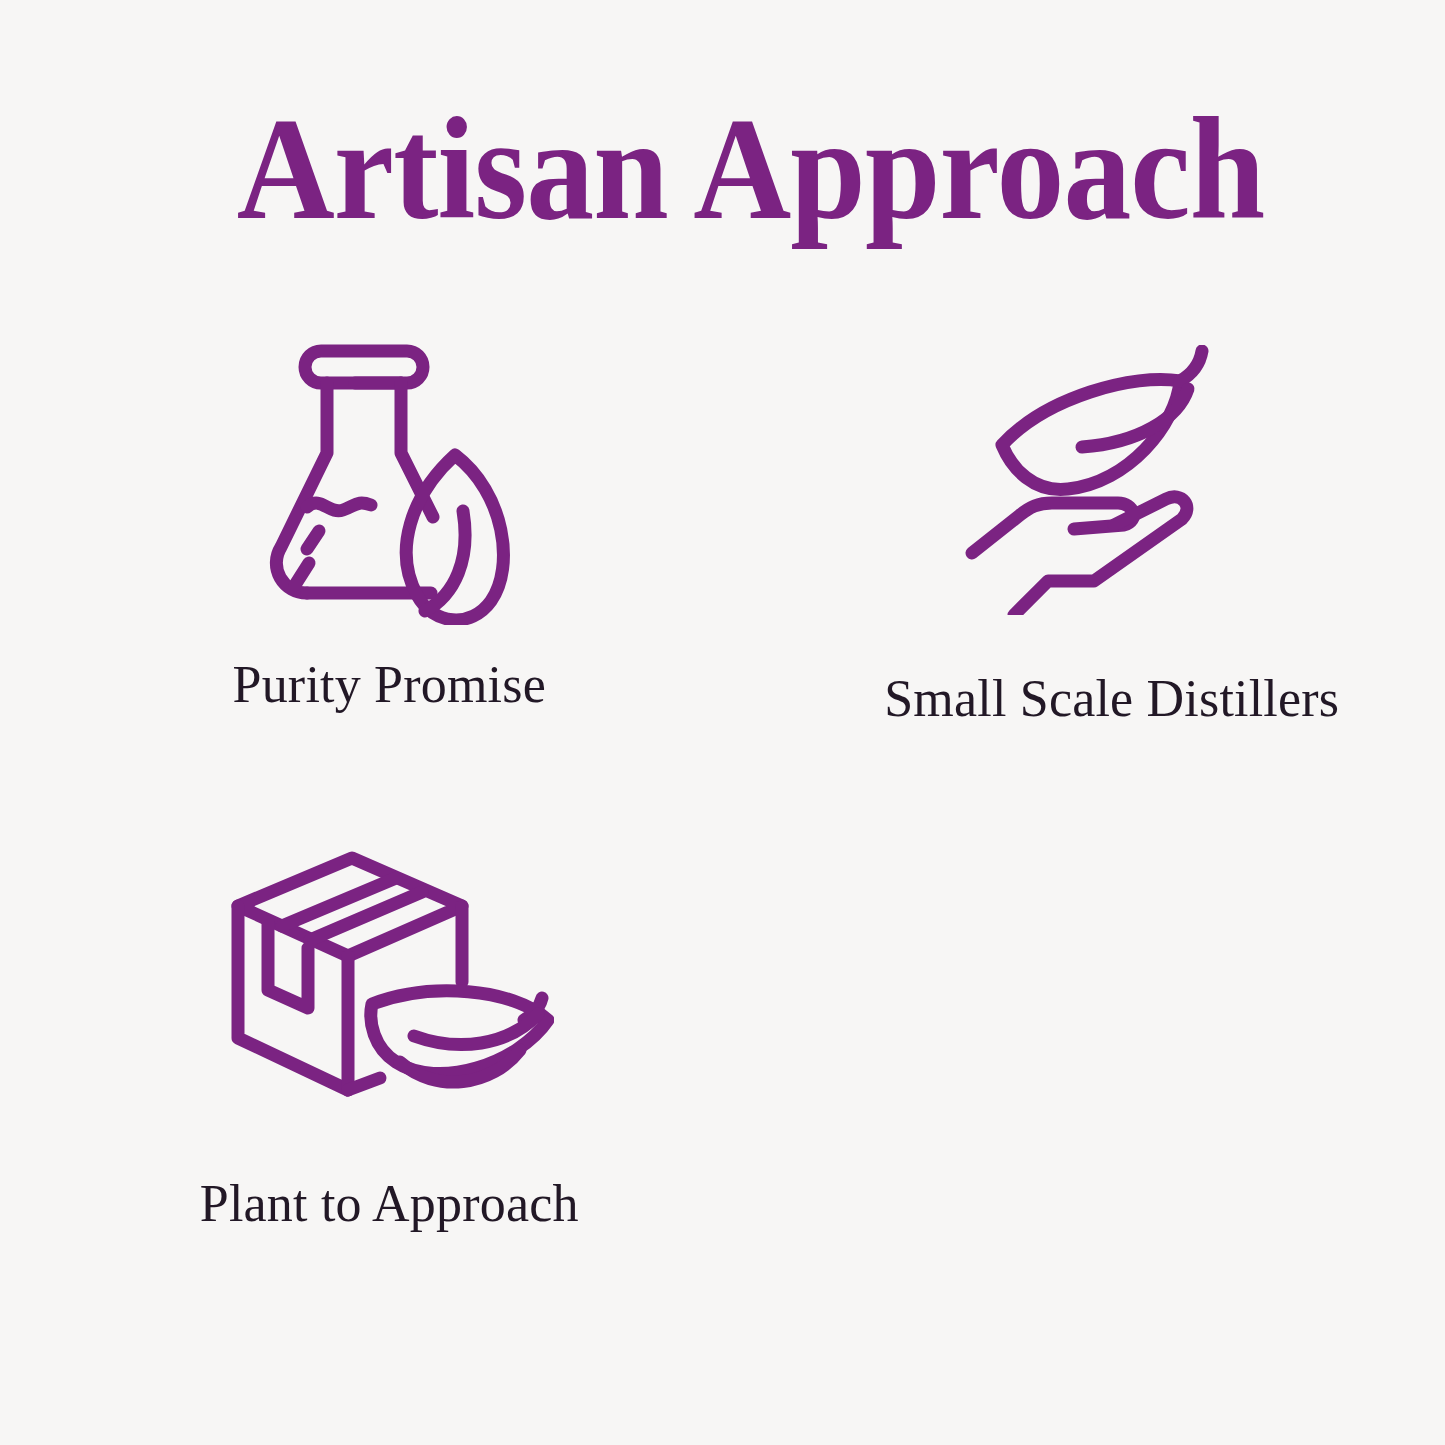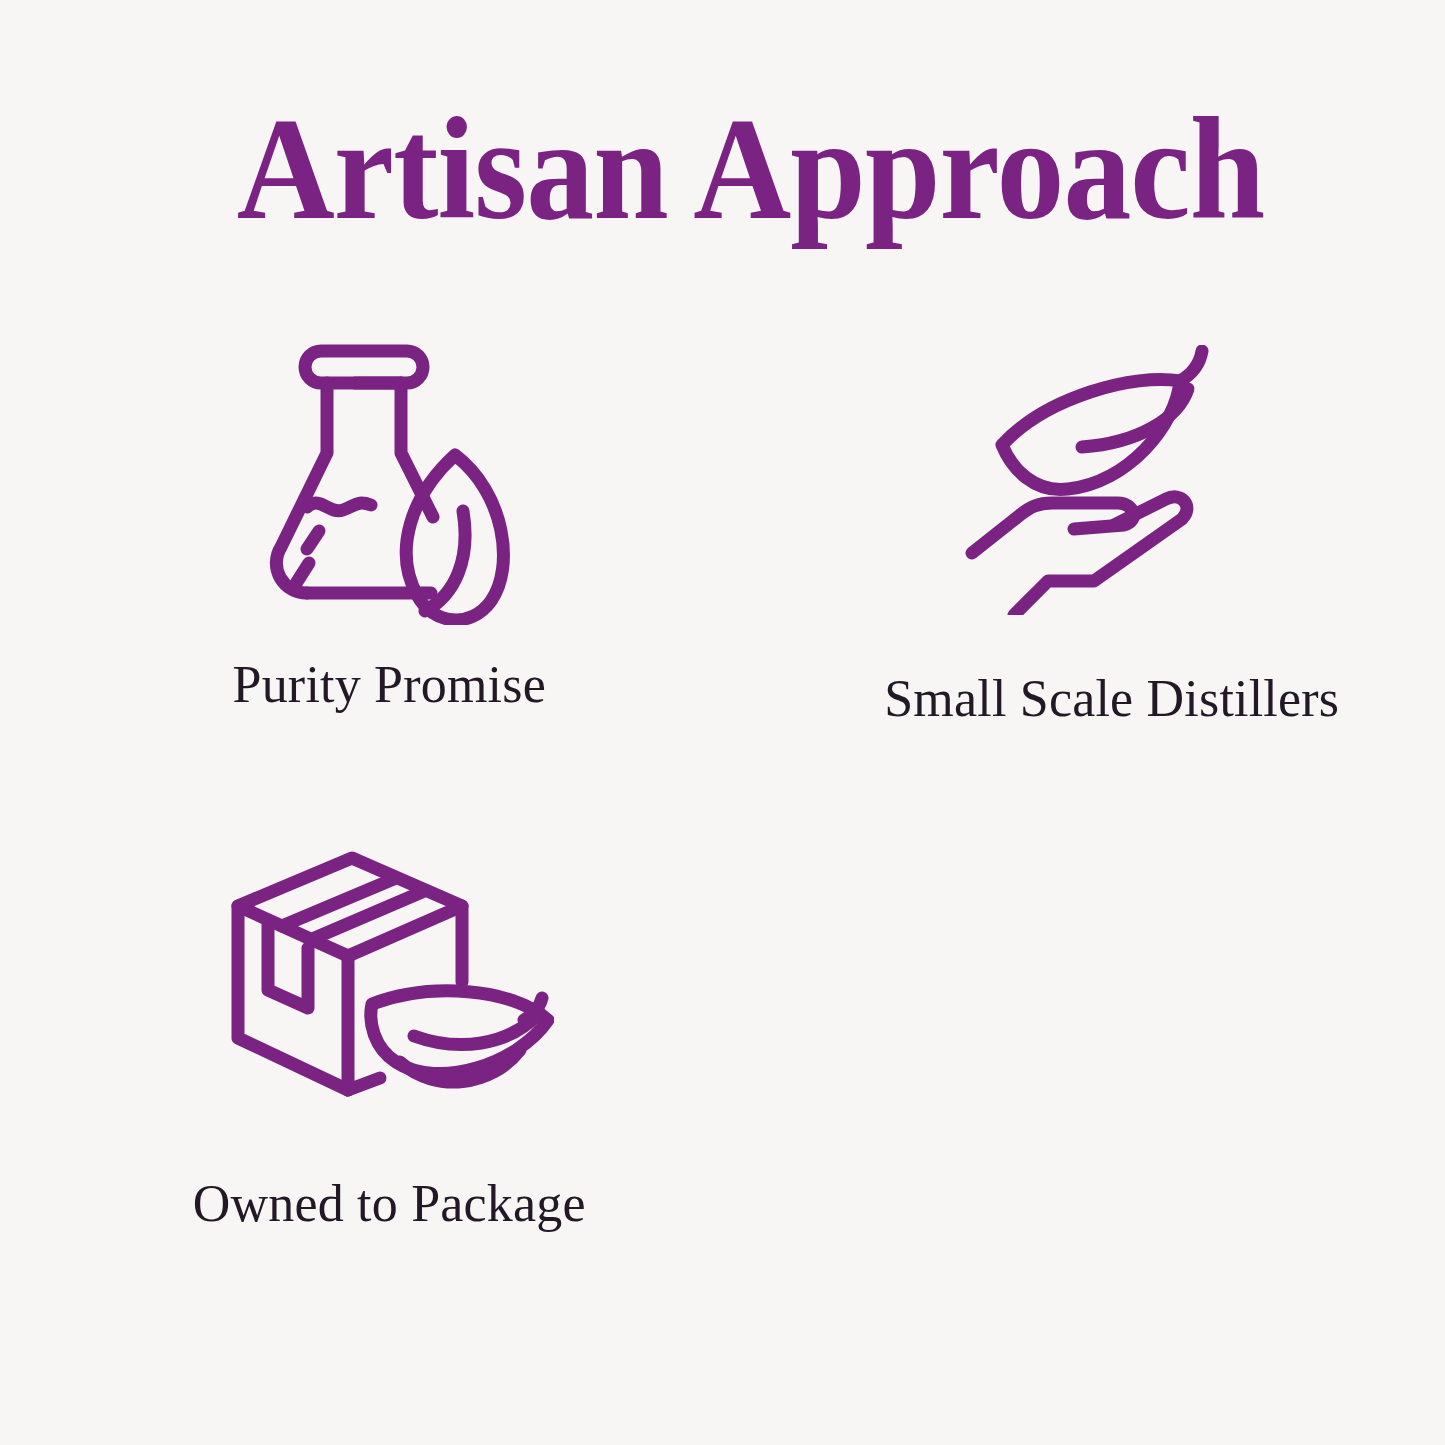--- a/index.html
+++ b/index.html
@@ -143,17 +143,17 @@
           <path d="M44 72 V140 L84 158 V98"></path>
 
           <path d="M148 154 c58 -22 140 -16 176 16 c-30 44 -110 70 -152 42 c-22 -14 -28 -40 -24 -58 Z"></path>
 
           <path d="M324 170 c10 -6 16 -14 18 -22" transform="translate(-24,0)"></path>
 
           <path name="vein" d="M190 186 c44 16 94 10 124 -22"></path>
           <path d="M176 214 c36 32 92 24 120 -12" transform="translate(0,-2)"></path>
         </svg>
       </div>
-      <div class="cap">Owned to Package</div>
+      <div class="cap">Plant to Approach</div>
     </div>
 
   </div>
 </div>
 
 </body></html>

